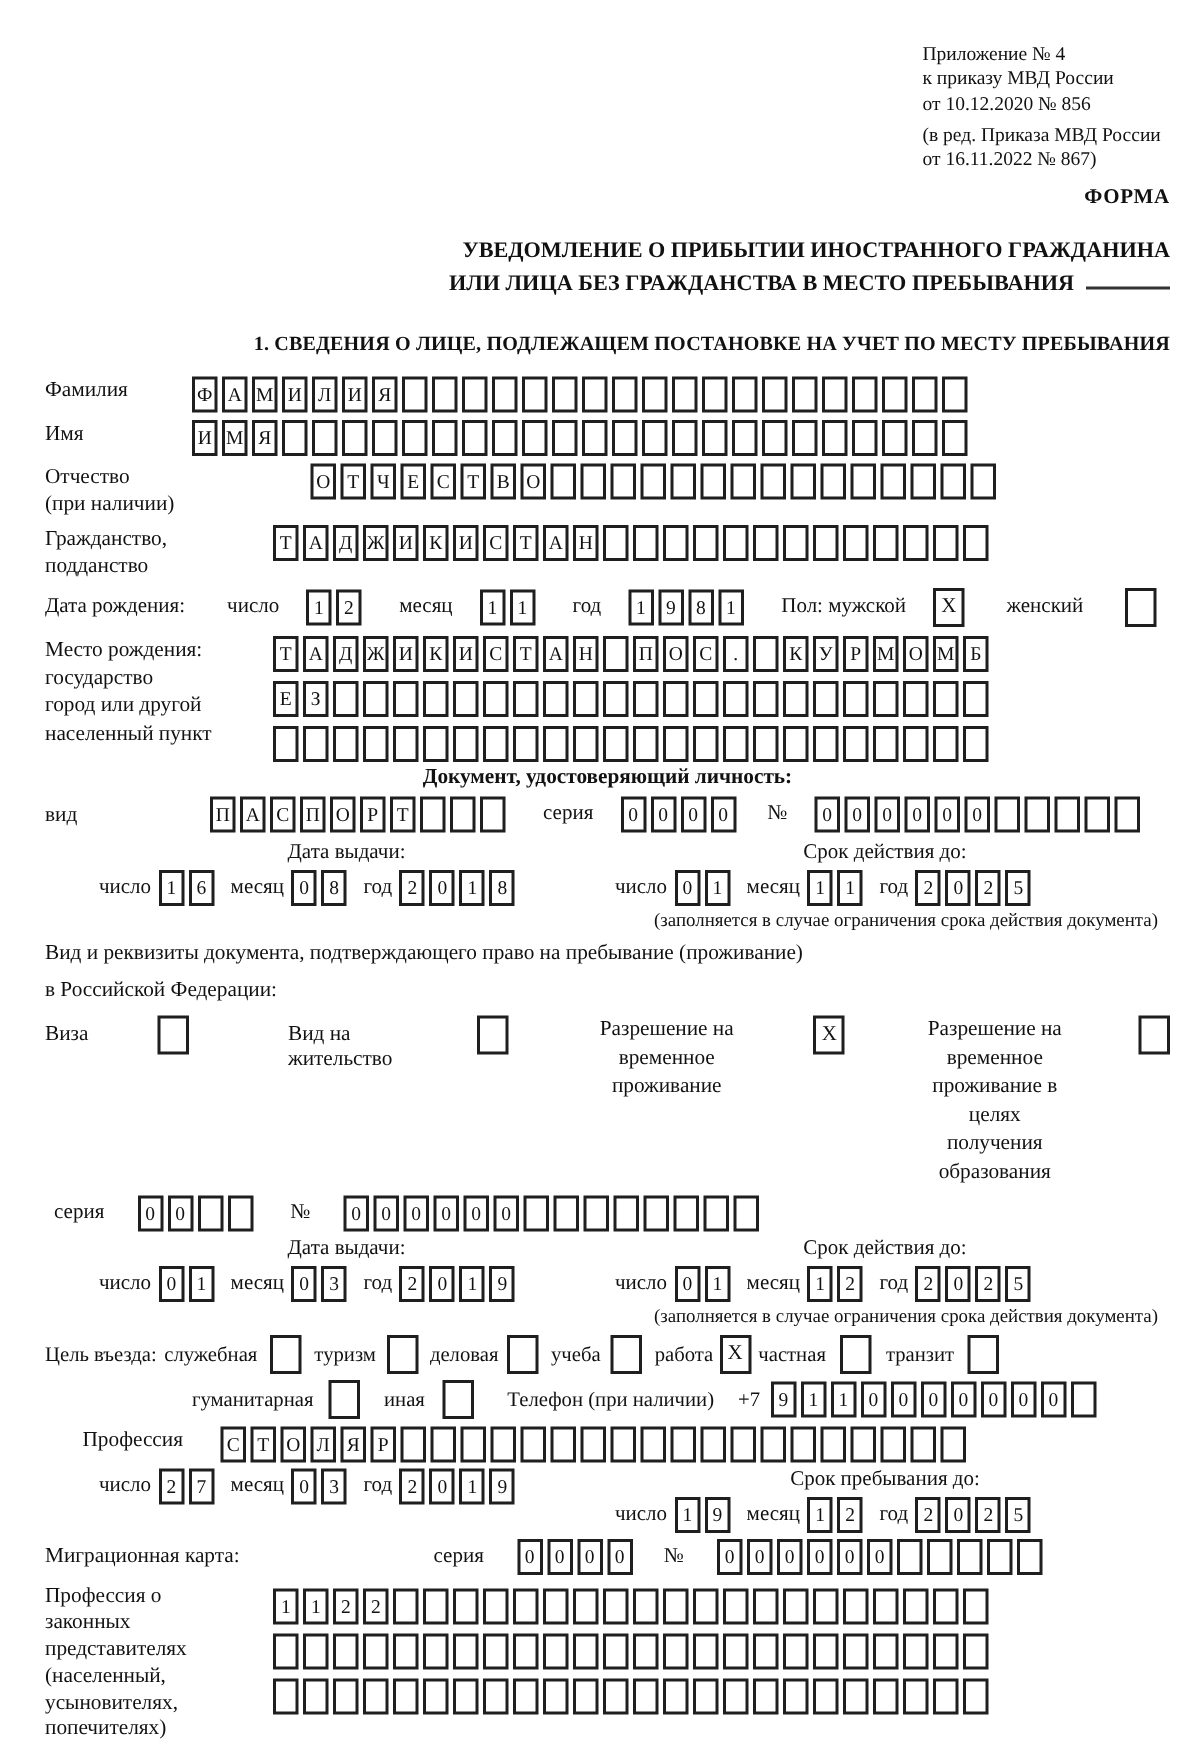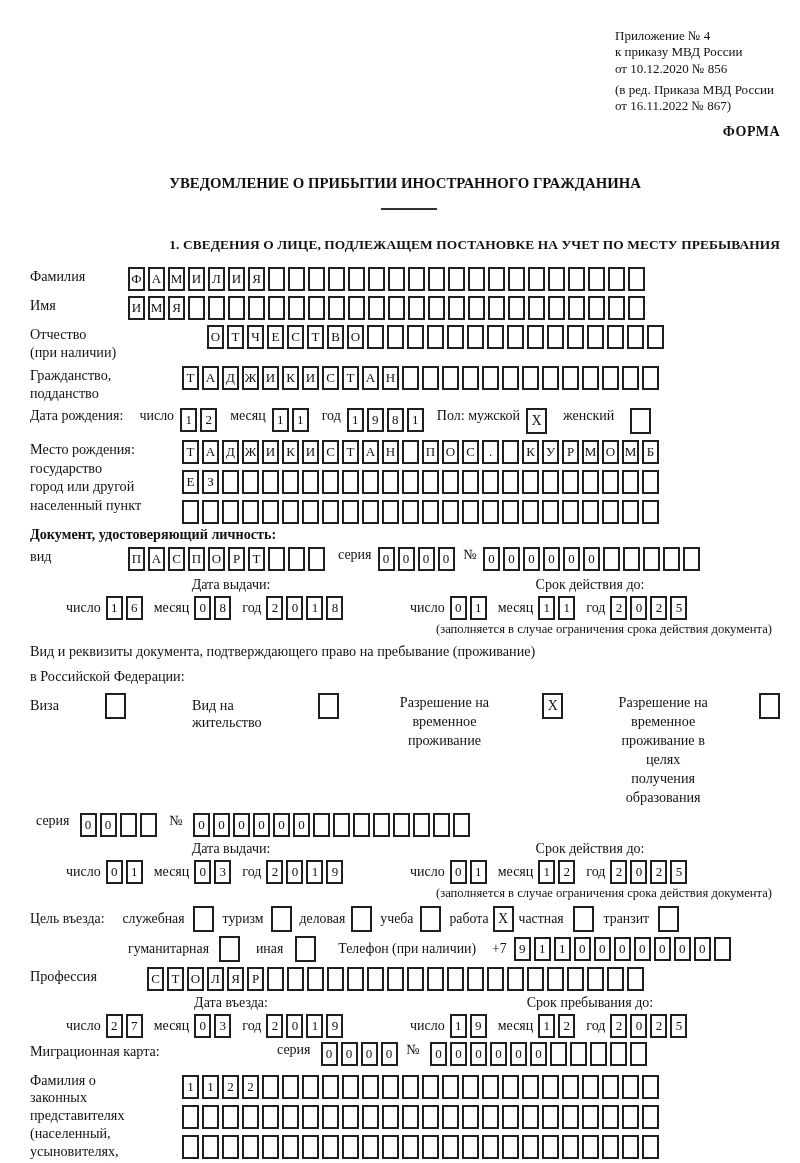--- a/index.html
+++ b/index.html
@@ -7,46 +7,46 @@
   .page {
     width:800px; height:1163px; overflow:hidden; position:relative;
     padding:28px 20px 4px 30px;
     font-family:"Liberation Serif","DejaVu Serif",serif;
     color:#111; font-size:14px;
   }
   .header-block { margin-left:585px; font-size:13px; line-height:1.25; }
   .header-block .hline { white-space:nowrap; }
   .header-block .edition { margin-top:5px; }
   .form-label { text-align:right; font-weight:bold; font-size:14px; margin-top:10px; letter-spacing:.5px; }
-  .title { text-align:center; font-weight:bold; font-size:14.8px; line-height:1.5; margin-top:32px; }
+  .title { text-align:right; font-weight:bold; font-size:14.8px; line-height:1.5; margin-top:16px; }
   .title-blank { display:inline-block; width:56px; height:3px; border-bottom:2px solid #333; margin-left:8px; }
   .section-heading { text-align:right; font-weight:bold; font-size:13.4px; margin-top:20px; white-space:nowrap; letter-spacing:.1px; }
 
   .frow { display:flex; align-items:flex-start; }
   .flabel { flex-shrink:0; font-size:14.2px; line-height:1.3; }
-  .w98 { width:98px; } .w117 { width:117px; } .w152 { width:152px; } .w177 { width:177px; } .w205 { width:205px; }
+  .w98 { width:98px; } .w117 { width:117px;text-align:center; } .w152 { width:152px; } .w177 { width:177px; } .w205 { width:205px; }
   .cells { display:flex; flex-wrap:nowrap; }
   .cell {
     width:17px; height:24px; flex-shrink:0;
     border:2px solid #1f1f1f; margin-right:3px;
     display:flex; align-items:center; justify-content:center;
     font-size:13px;
   }
   .cellcol > .cells { margin-bottom:6px; }
   .cellcol > .cells:last-child { margin-bottom:0; }
   .checkbox {
     width:21px; height:26px; flex-shrink:0;
     border:2px solid #1f1f1f; display:inline-flex; align-items:center; justify-content:center;
     font-size:14px;
   }
   .mt14 { margin-top:14px; } .mt6 { margin-top:6px; }
   .mt5 { margin-top:5px; } .mt4 { margin-top:4px; } .mt2 { margin-top:2px; }
-  .inline-row { display:flex; align-items:flex-start; white-space:nowrap; }
+  .inline-row { display:flex; align-items:center; white-space:nowrap;gap:12px; }
   .inline-row .gap6 { margin-left:6px; } .inline-row .gap10 { margin-left:10px; } .inline-row .gap16 { margin-left:16px; }
-  .center-bold { font-weight:bold; font-size:14.2px; }
+  .center-bold { text-align:center; font-weight:bold; font-size:14.2px; }
   .date-pair { display:flex; }
   .dp-col-l { width:330px; margin-left:36px; }
   .dp-col-r { width:360px; margin-left:14px; }
   .dp-head { text-align:center; font-size:14px; margin-bottom:3px; }
   .dp-fields { display:flex; align-items:center; font-size:14px; }
   .dp-fields .dlab { margin-right:5px; }
   .dp-fields .cells { margin-right:8px; }
   .dp-fields .cells:last-child { margin-right:0; }
   .note-right { font-size:12.6px; text-align:right; margin-top:2px; padding-right:8px; }
   .para { font-size:14.2px; line-height:1.45; }
@@ -67,21 +67,21 @@
     <div class="edition">
       <div class="hline">(в ред. Приказа МВД России</div>
       <div class="hline">от 16.11.2022 № 867)</div>
     </div>
   </div>
   <div class="form-label">ФОРМА</div>
 
   <div class="title">
     <div>УВЕДОМЛЕНИЕ О ПРИБЫТИИ ИНОСТРАННОГО ГРАЖДАНИНА</div>
     <div>
-      <span class="title-blank"></span>
+      <span>ИЛИ ЛИЦА БЕЗ ГРАЖДАНСТВА В МЕСТО ПРЕБЫВАНИЯ</span><span class="title-blank"></span>
     </div>
   </div>
 
   <div class="section-heading">1. СВЕДЕНИЯ О ЛИЦЕ, ПОДЛЕЖАЩЕМ ПОСТАНОВКЕ НА УЧЕТ ПО МЕСТУ ПРЕБЫВАНИЯ</div>
 
   <div class="frow mt14">
     <span class="flabel w98">Фамилия</span>
     <div class="cells">
         <span class="cell">Ф</span>
         <span class="cell">А</span>
@@ -503,21 +503,21 @@
             <span class="cell">2</span>
             <span class="cell">5</span>
           </div>
       </div>
     </div>
   </div>
   <div class="note-right">(заполняется в случае ограничения срока действия документа)</div>
 
   <div class="purpose-row mt5">
     <span>Цель въезда:</span>
-    <span style="margin-left:18px;">служебная</span>
+    <span style="margin-left:5px;">служебная</span>
     <span class="checkbox" style="margin-left:8px;"></span>
     <span style="margin-left:9px;">туризм</span>
     <span class="checkbox" style="margin-left:7px;"></span>
     <span style="margin-left:8px;">деловая</span>
     <span class="checkbox" style="margin-left:6px;"></span>
     <span style="margin-left:8px;">учеба</span>
     <span class="checkbox" style="margin-left:7px;"></span>
     <span style="margin-left:8px;">работа</span>
     <span class="checkbox" style="margin-left:4px;">X</span>
     <span style="margin-left:5px;">частная</span>
@@ -574,21 +574,20 @@
         <span class="cell"></span>
         <span class="cell"></span>
         <span class="cell"></span>
         <span class="cell"></span>
         <span class="cell"></span>
       </div>
   </div>
 
   <div class="date-pair mt4">
     <div class="dp-col-l">
-      <div class="dp-head">Дата въезда:</div>
       <div class="dp-fields">
         <span class="dlab">число</span>
         <div class="cells">
             <span class="cell">2</span>
             <span class="cell">7</span>
           </div>
         <span class="dlab">месяц</span>
         <div class="cells">
             <span class="cell">0</span>
             <span class="cell">3</span>
@@ -646,21 +645,21 @@
         <span class="cell"></span>
         <span class="cell"></span>
         <span class="cell"></span>
         <span class="cell"></span>
         <span class="cell"></span>
       </div>
   </div>
 
   <div class="frow mt6">
     <span class="flabel w152" style="line-height:1.25;">
-      <div>Фамилия о</div>
+      <div>Профессия о</div>
       <div>законных</div>
       <div>представителях</div>
       <div>(населенный,</div>
       <div>усыновителях,</div>
       <div>попечителях)</div>
     </span>
     <div class="cellcol" style="margin-top:3px;">
       <div class="cells">
           <span class="cell">1</span>
           <span class="cell">1</span>

